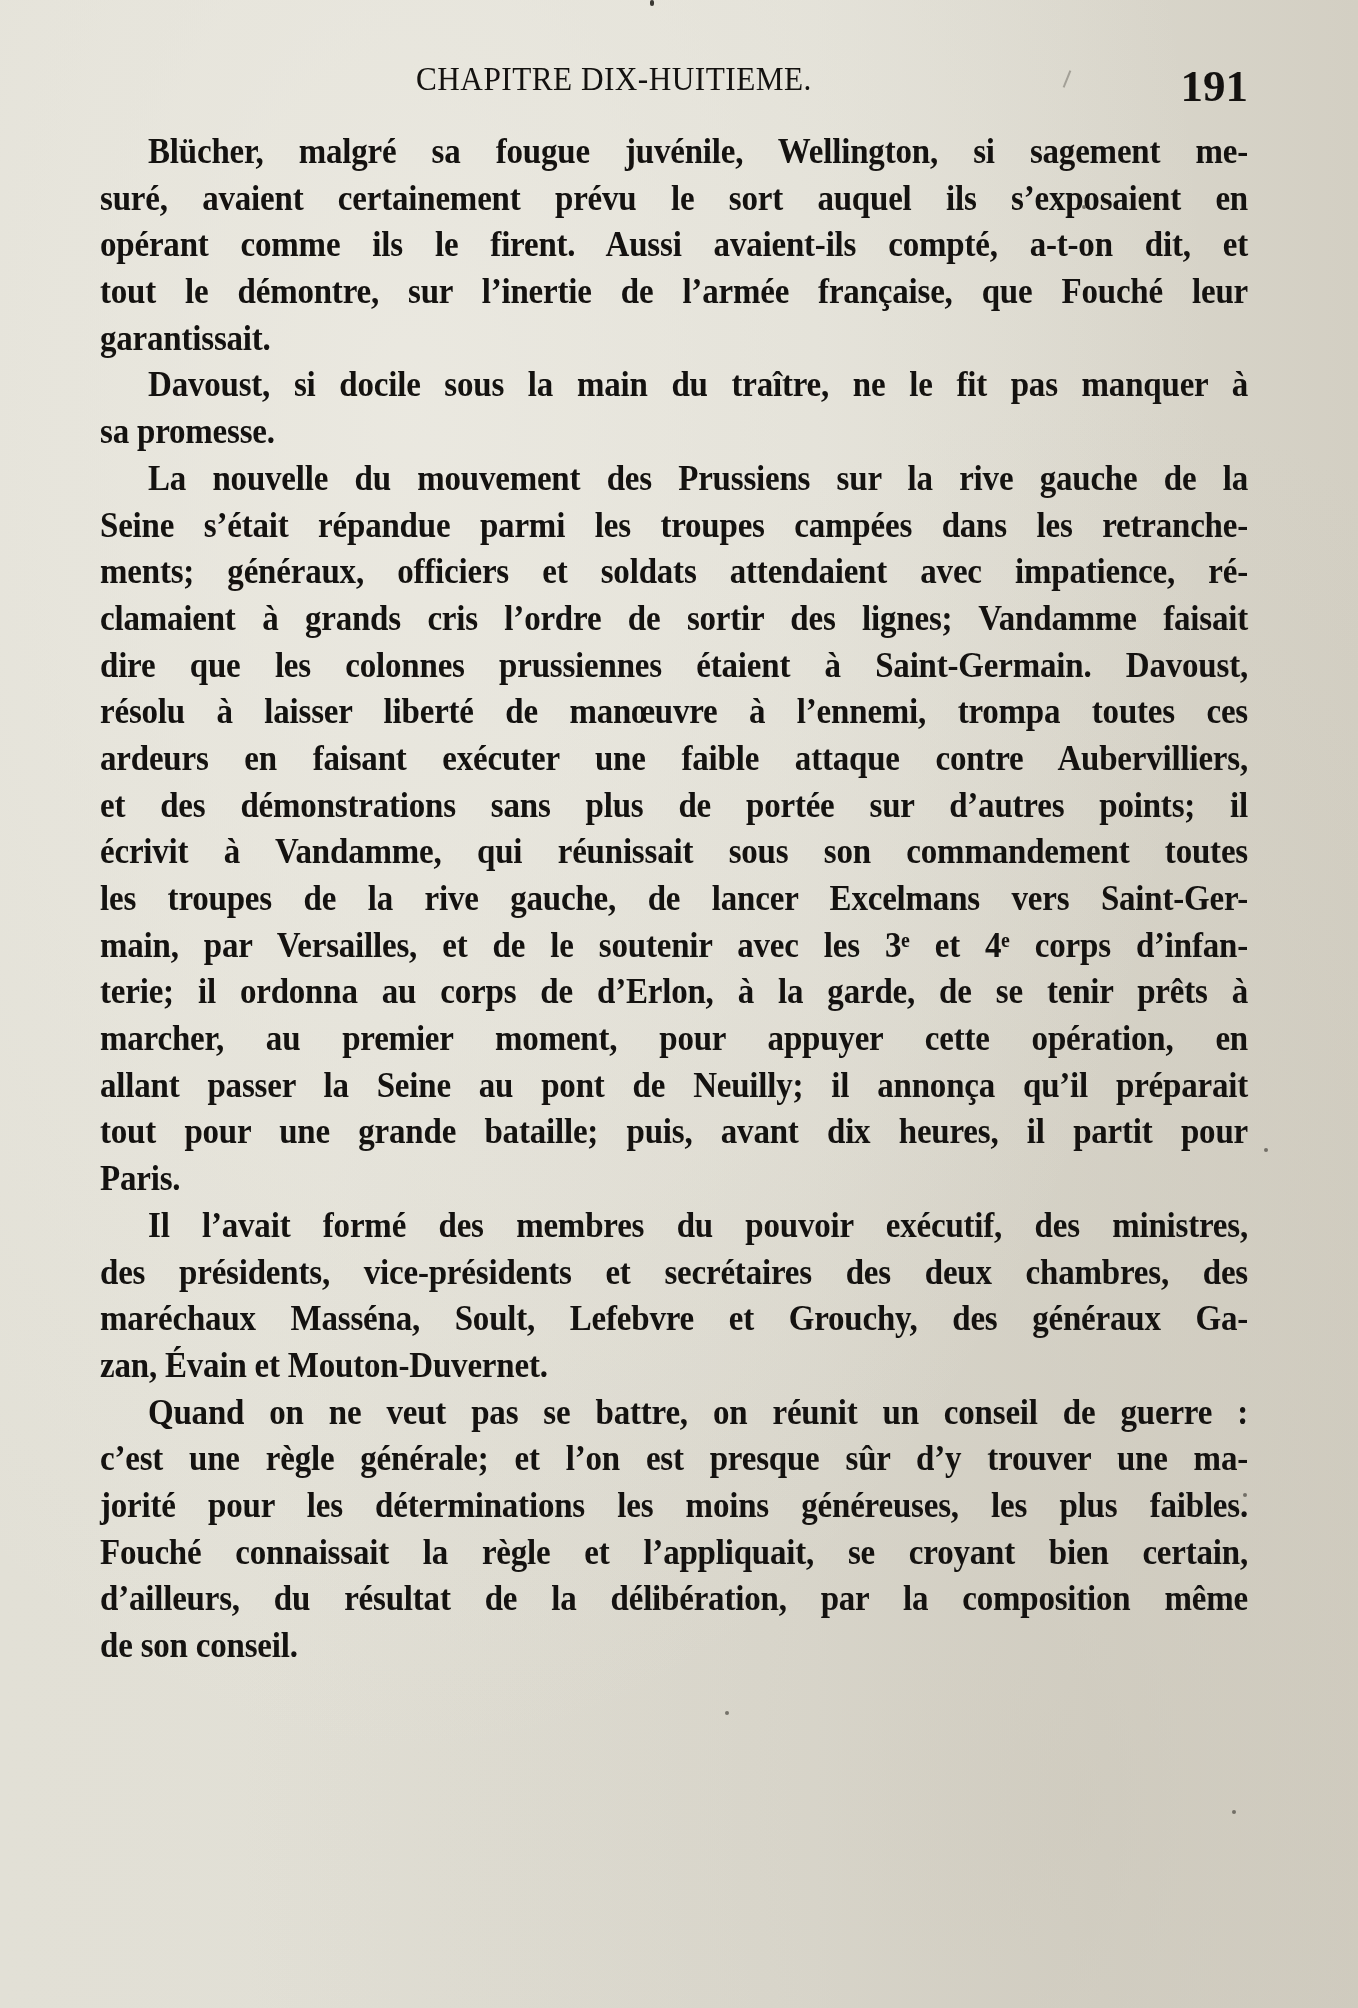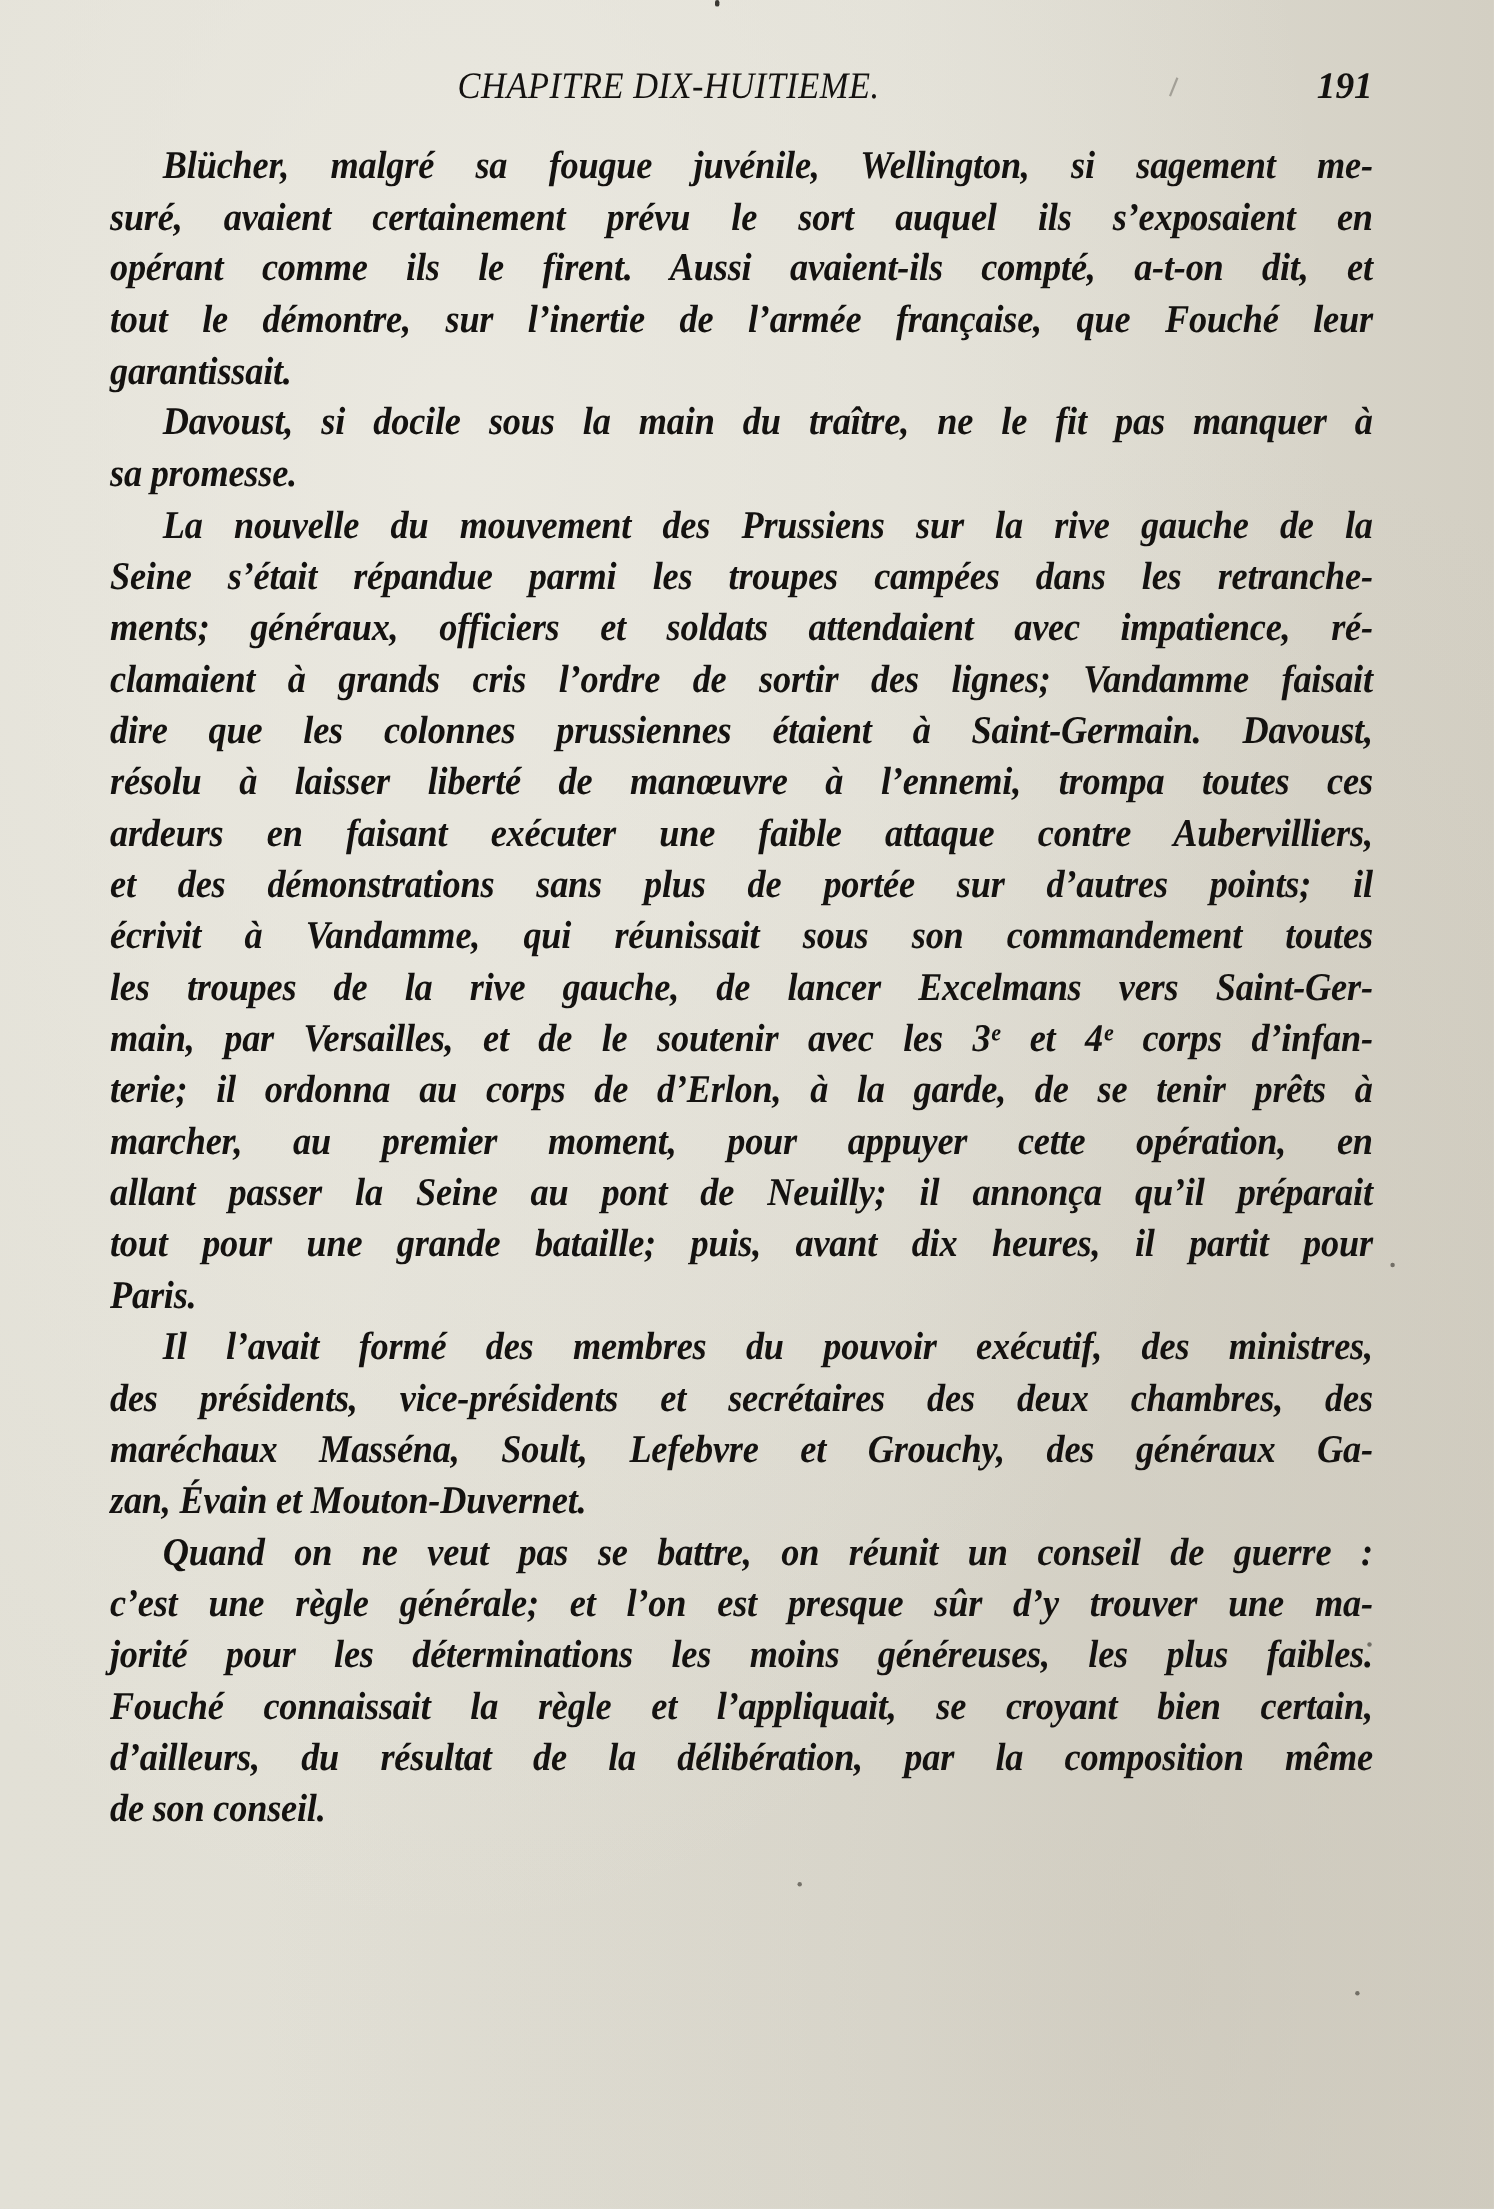--- a/index.html
+++ b/index.html
@@ -18,21 +18,20 @@
       position: relative;
       font-family: "Liberation Serif", "DejaVu Serif", serif;
       color: #141210;
     }
     .page {
       position: absolute;
       left: 0;
       top: 0;
       width: 1358px;
       height: 2008px;
-      font-style: italic;
     }
     .running-head {
       position: absolute;
       top: 60px;
       left: 100px;
       width: 1148px;
       height: 48px;
     }
     .chapter-title {
       position: absolute;
@@ -42,21 +41,21 @@
       letter-spacing: 0.5px;
       font-weight: normal;
       transform: scaleX(0.92);
       transform-origin: left center;
       white-space: nowrap;
     }
     .page-number {
       position: absolute;
       right: 0;
       top: 0;
-      font-size: 34px;
+      font-size: 45px;
       font-weight: bold;
     }
     .scan-mark {
       position: absolute;
       left: 966px;
       top: 10px;
       width: 2px;
       height: 18px;
       background: #8a877f;
       transform: rotate(22deg);

